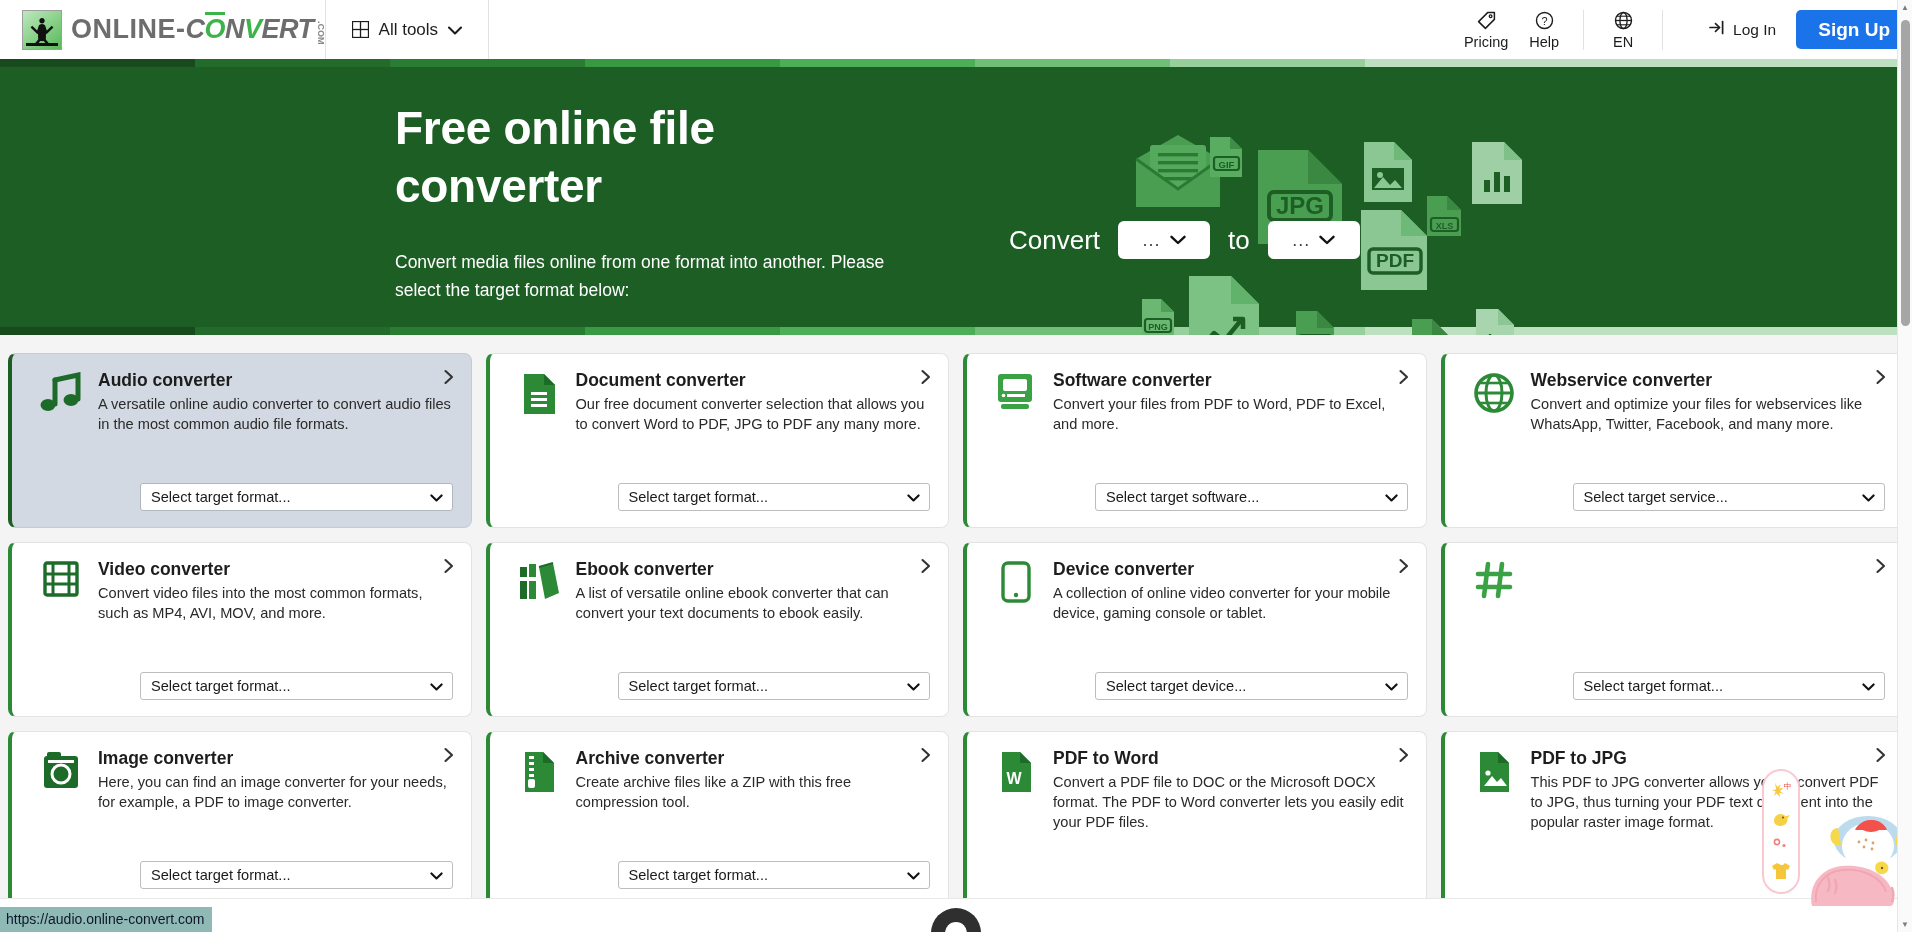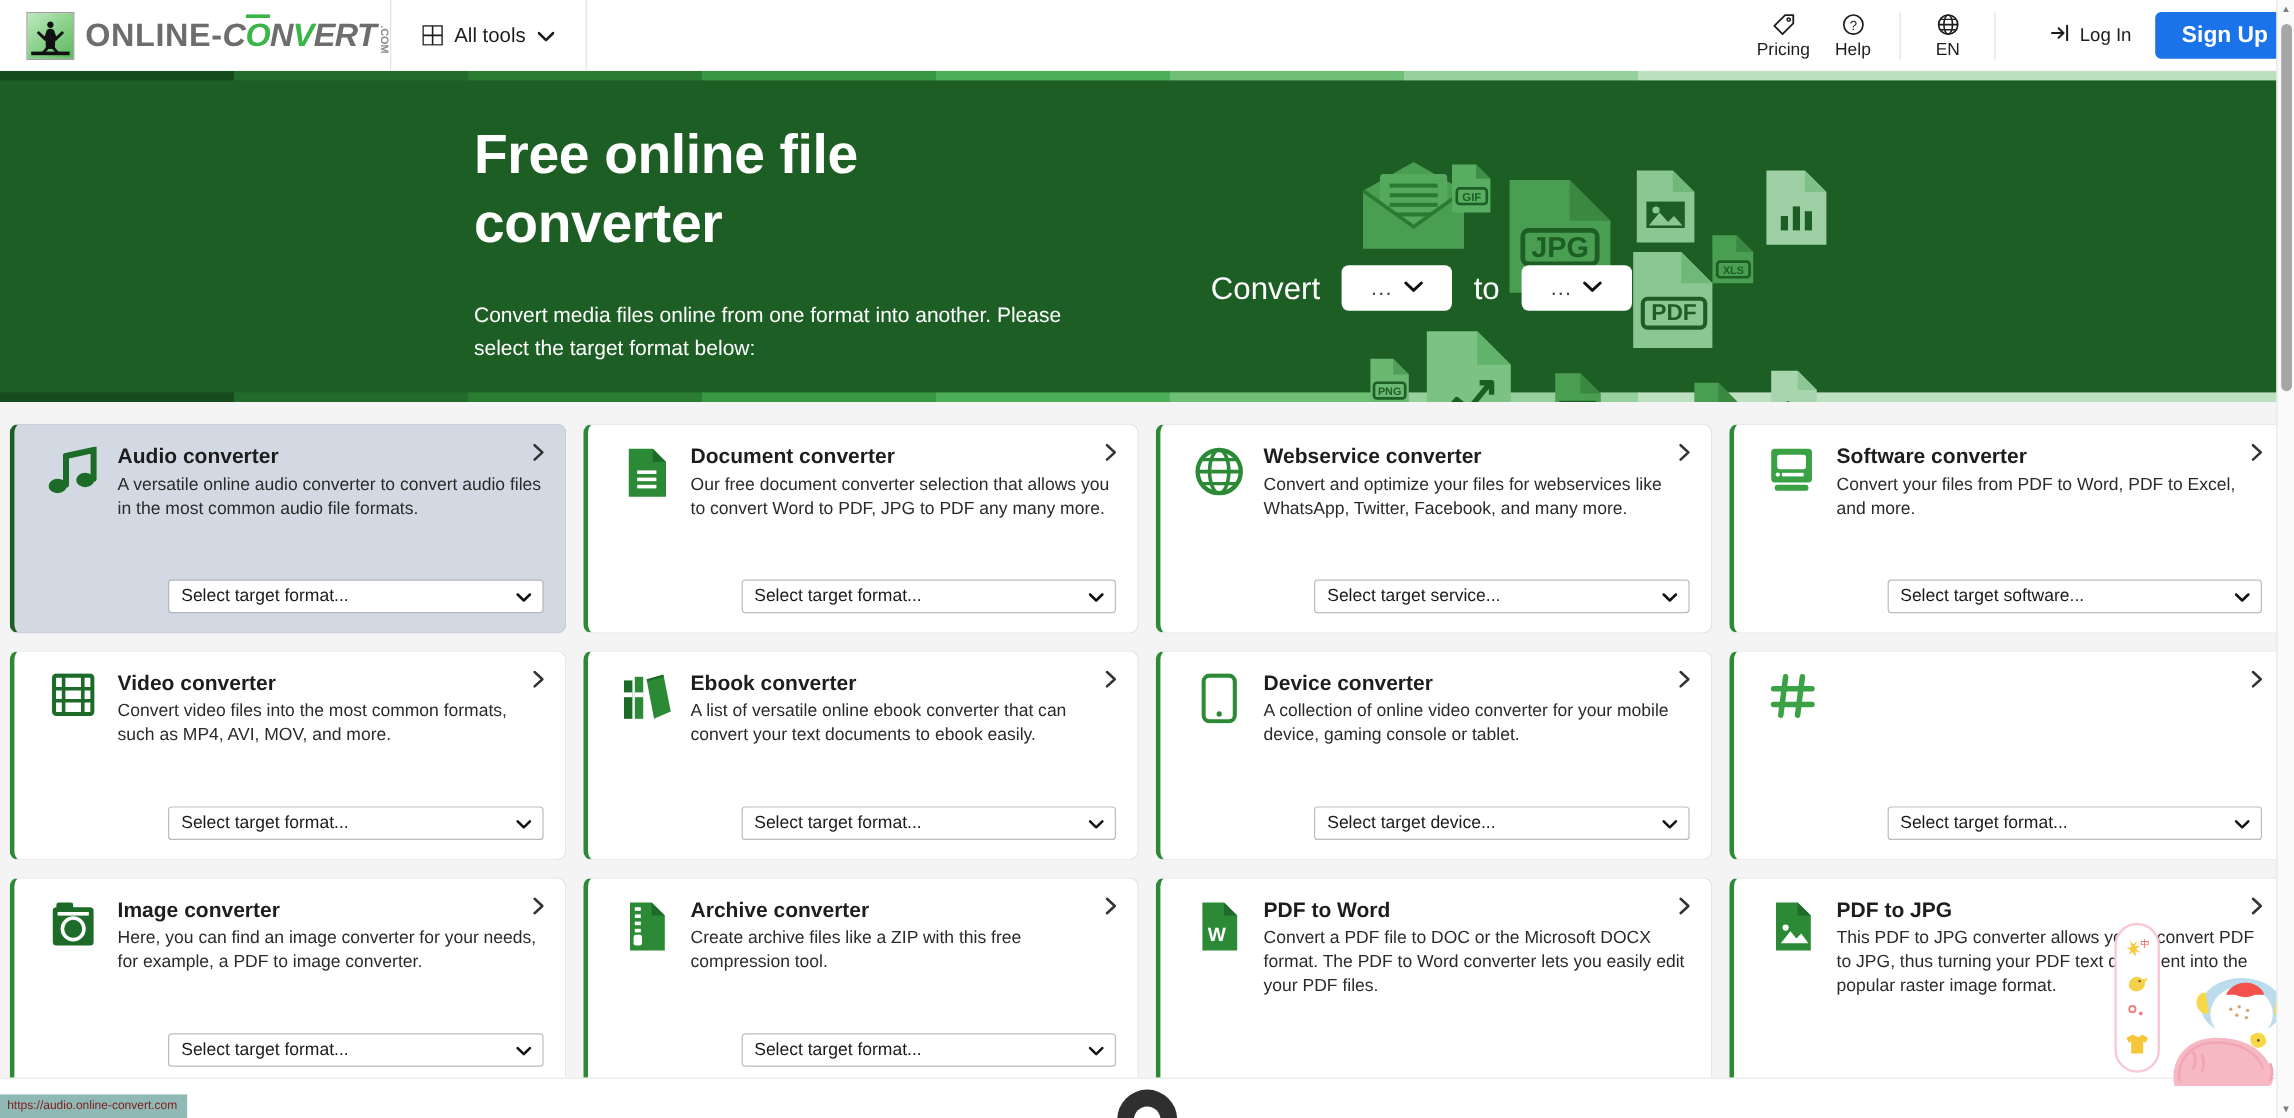--- a/index.html
+++ b/index.html
@@ -214,22 +214,22 @@
   }
   .peek-accent{
     position:absolute; left:50%; transform:translateX(-50%);
     top:12px; width:46px;height:46px;border-radius:50%;
     background: conic-gradient(from 200deg, #f0a500 0deg 45deg, transparent 45deg 150deg, #1a73e8 150deg 210deg, transparent 210deg 360deg);
   }
 
   
   .status-url {
     position:absolute; left:0; bottom:0;
-    background:#8fb9b5; color:#7f1d1d;
-    font-size:10px; padding: 4px 8px 5px 6px;
+    background:#8fb9b5; color:#0f172a;
+    font-size:14px; padding: 4px 8px 5px 6px;
     z-index: 60;
     font-family: "Liberation Sans", sans-serif;
     white-space:nowrap;
   }
 
   
   .mascot {
     position:absolute; right: 0px; bottom: 18px;
     width: 150px; height: 145px; z-index: 55;
   }
@@ -568,61 +568,61 @@
           </svg></div>
         <div class="card-select">
           <span>Select target format...</span>
           <span class="sel-chev"><svg width="13" height="8" viewBox="0 0 13 8">
               <polyline points="1.4,1.4 6.5,6.4 11.6,1.4" fill="none" stroke="#111" stroke-width="2.1" stroke-linecap="round" stroke-linejoin="round"></polyline>
             </svg></span>
         </div>
       </div>
       <div class="card">
         <div class="card-ico">
+          <svg width="40" height="40" viewBox="0 0 40 40">
+            <rect x="2" y="2" width="34" height="28" rx="3" fill="#3aa145"></rect>
+            <rect x="7" y="7" width="24" height="12" rx="2" fill="#fff"></rect>
+            <rect x="11" y="22" width="18" height="3" fill="#fff"></rect>
+            <circle cx="7.5" cy="23.5" r="1.8" fill="#fff"></circle>
+            <rect x="5" y="32" width="28" height="5" rx="2" fill="#3aa145"></rect>
+          </svg>
+        </div>
+        <div class="card-body">
+          <div class="card-title">Software converter</div>
+          <div class="card-desc">Convert your files from PDF to Word, PDF to Excel, and more.</div>
+        </div>
+        <div class="card-chevron"><svg width="12" height="16" viewBox="0 0 12 16">
+            <polyline points="2.5,2 9,8 2.5,14" fill="none" stroke="#333" stroke-width="2.1" stroke-linecap="round" stroke-linejoin="round"></polyline>
+          </svg></div>
+        <div class="card-select">
+          <span>Select target software...</span>
+          <span class="sel-chev"><svg width="13" height="8" viewBox="0 0 13 8">
+              <polyline points="1.4,1.4 6.5,6.4 11.6,1.4" fill="none" stroke="#111" stroke-width="2.1" stroke-linecap="round" stroke-linejoin="round"></polyline>
+            </svg></span>
+        </div>
+      </div>
+      <div class="card">
+        <div class="card-ico">
           <svg width="42" height="42" viewBox="0 0 42 42">
             <circle cx="21" cy="21" r="18" fill="none" stroke="#2c8a37" stroke-width="3.6"></circle>
             <ellipse cx="21" cy="21" rx="8" ry="18" fill="none" stroke="#2c8a37" stroke-width="3"></ellipse>
             <line x1="3" y1="21" x2="39" y2="21" stroke="#2c8a37" stroke-width="3"></line>
             <line x1="7" y1="11" x2="35" y2="11" stroke="#2c8a37" stroke-width="2.6"></line>
             <line x1="7" y1="31" x2="35" y2="31" stroke="#2c8a37" stroke-width="2.6"></line>
           </svg>
         </div>
         <div class="card-body">
           <div class="card-title">Webservice converter</div>
           <div class="card-desc">Convert and optimize your files for webservices like WhatsApp, Twitter, Facebook, and many more.</div>
         </div>
         <div class="card-chevron"><svg width="12" height="16" viewBox="0 0 12 16">
             <polyline points="2.5,2 9,8 2.5,14" fill="none" stroke="#333" stroke-width="2.1" stroke-linecap="round" stroke-linejoin="round"></polyline>
           </svg></div>
         <div class="card-select">
           <span>Select target service...</span>
-          <span class="sel-chev"><svg width="13" height="8" viewBox="0 0 13 8">
-              <polyline points="1.4,1.4 6.5,6.4 11.6,1.4" fill="none" stroke="#111" stroke-width="2.1" stroke-linecap="round" stroke-linejoin="round"></polyline>
-            </svg></span>
-        </div>
-      </div>
-      <div class="card">
-        <div class="card-ico">
-          <svg width="40" height="40" viewBox="0 0 40 40">
-            <rect x="2" y="2" width="34" height="28" rx="3" fill="#3aa145"></rect>
-            <rect x="7" y="7" width="24" height="12" rx="2" fill="#fff"></rect>
-            <rect x="11" y="22" width="18" height="3" fill="#fff"></rect>
-            <circle cx="7.5" cy="23.5" r="1.8" fill="#fff"></circle>
-            <rect x="5" y="32" width="28" height="5" rx="2" fill="#3aa145"></rect>
-          </svg>
-        </div>
-        <div class="card-body">
-          <div class="card-title">Software converter</div>
-          <div class="card-desc">Convert your files from PDF to Word, PDF to Excel, and more.</div>
-        </div>
-        <div class="card-chevron"><svg width="12" height="16" viewBox="0 0 12 16">
-            <polyline points="2.5,2 9,8 2.5,14" fill="none" stroke="#333" stroke-width="2.1" stroke-linecap="round" stroke-linejoin="round"></polyline>
-          </svg></div>
-        <div class="card-select">
-          <span>Select target software...</span>
           <span class="sel-chev"><svg width="13" height="8" viewBox="0 0 13 8">
               <polyline points="1.4,1.4 6.5,6.4 11.6,1.4" fill="none" stroke="#111" stroke-width="2.1" stroke-linecap="round" stroke-linejoin="round"></polyline>
             </svg></span>
         </div>
       </div>
       <div class="card">
         <div class="card-ico">
           <svg width="36" height="36" viewBox="0 0 36 36">
             <rect x="2" y="2" width="32" height="32" rx="2" fill="none" stroke="#1d6b28" stroke-width="3.4"></rect>
             <line x1="10" y1="2" x2="10" y2="34" stroke="#1d6b28" stroke-width="3"></line>

